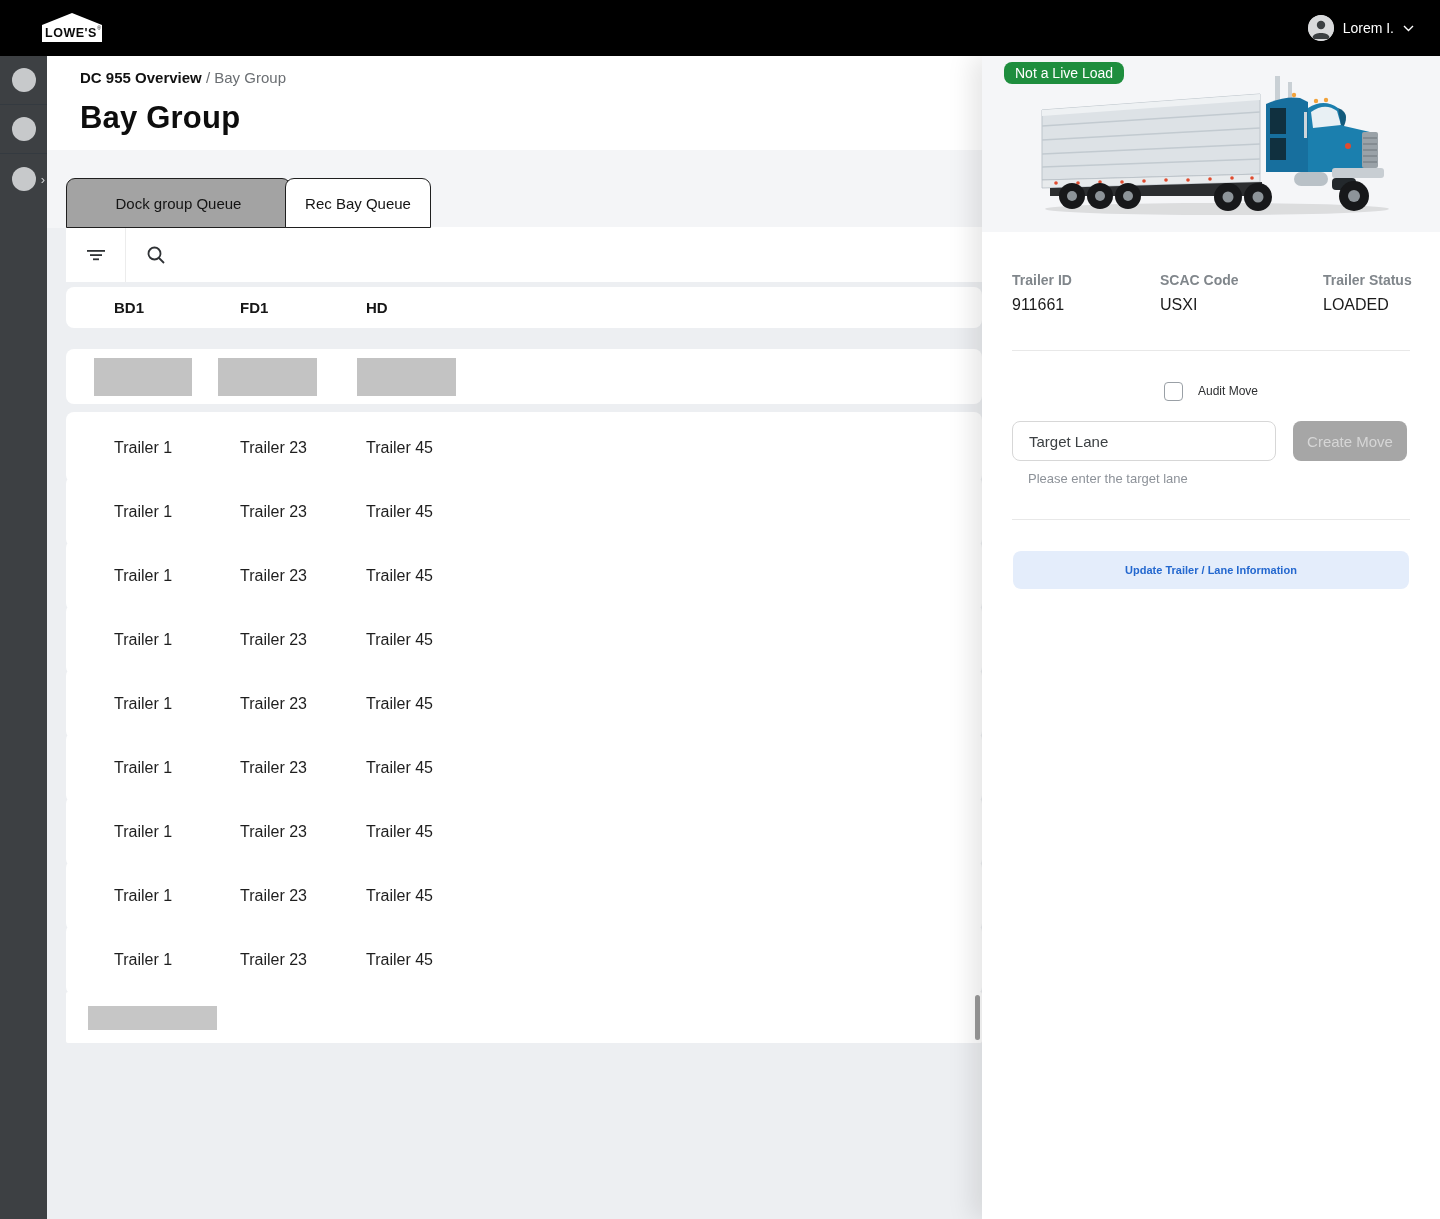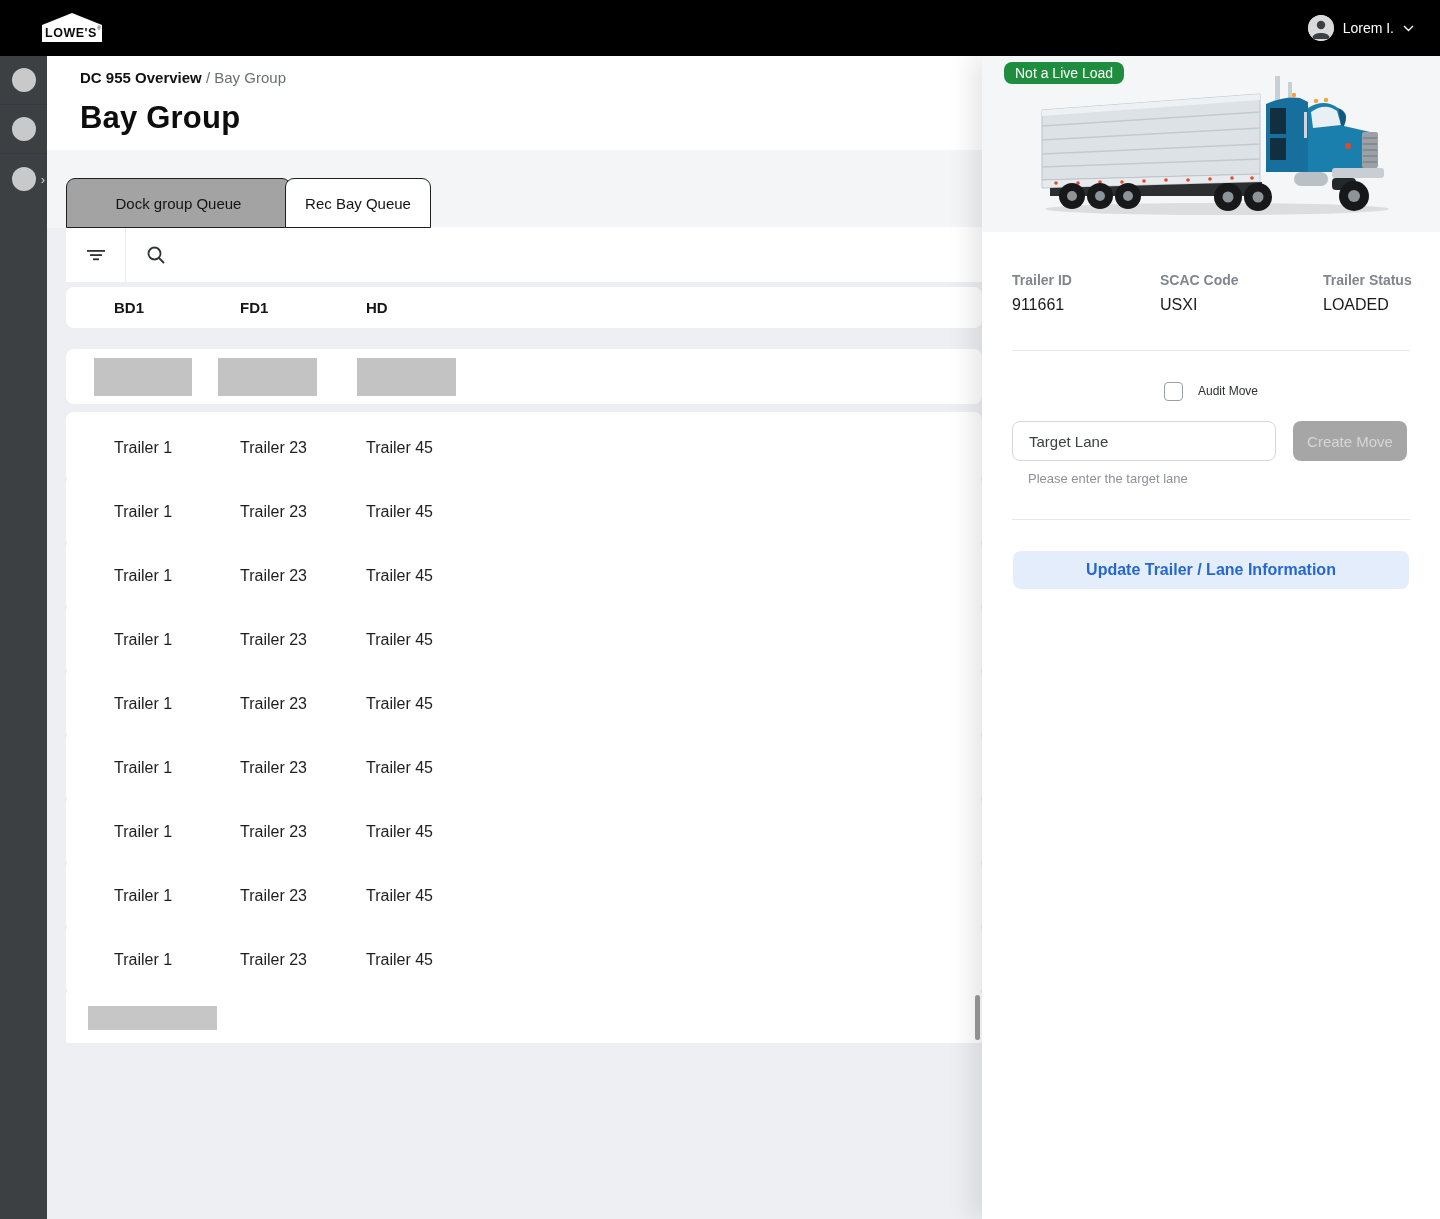--- a/index.html
+++ b/index.html
@@ -68,21 +68,21 @@
   .divider-1 { margin-top:36px; }
   .audit-row { display:flex; align-items:center; justify-content:center; gap:15px; margin-top:27px; height:26px; }
   .audit-checkbox { appearance:none; -webkit-appearance:none; width:19px; height:19px; border:1.5px solid #9aa0a6; border-radius:4px; background:#fff; cursor:pointer; }
   .audit-label { font-size:12px; color:#2d2f31; }
   .move-row { display:flex; align-items:center; margin:17px 33px 0 30px; gap:17px; }
   .target-input { width:264px; height:40px; border:1px solid #d7d7d7; border-radius:8px; padding:0 16px; font-size:15px; color:#3c4043; font-family:"Liberation Sans",sans-serif; outline:none; }
   .target-input::placeholder { color:#3c4043; opacity:1; }
   .create-move-btn { width:114px; height:40px; background:#a6a6a6; color:#d6d6d6; border:none; border-radius:8px; font-size:15px; font-family:"Liberation Sans",sans-serif; cursor:not-allowed; }
   .helper-text { margin:10px 0 0 46px; font-size:13px; color:#8d9299; }
   .divider-2 { margin-top:33px; }
-  .update-btn { display:block; margin:31px auto 0; width:396px; height:38px; background:#e4edfb; color:#2468cf; font-weight:700; font-size:16px; border:none; border-radius:8px; font-family:"Liberation Sans",sans-serif; cursor:pointer; }
+  .update-btn { display:block; margin:31px auto 0; width:396px; height:38px; background:#e4edfb; color:#2468cf; font-weight:700; font-size:11px; border:none; border-radius:8px; font-family:"Liberation Sans",sans-serif; cursor:pointer; }
 </style>
 </head>
 <body>
 
 <div class="topbar">
   <svg class="logo" viewBox="0 0 64 32">
     <polygon points="2,13 32,1 62,13 62,30 2,30" fill="#ffffff"></polygon>
     <text x="31" y="25" text-anchor="middle" font-family="Liberation Sans, sans-serif" font-size="12.5" font-weight="800" fill="#0a0a0a" letter-spacing="0.5">LOWE'S</text>
     <text x="59" y="18" text-anchor="middle" font-family="Liberation Sans, sans-serif" font-size="5" fill="#0a0a0a">®</text>
   </svg>

